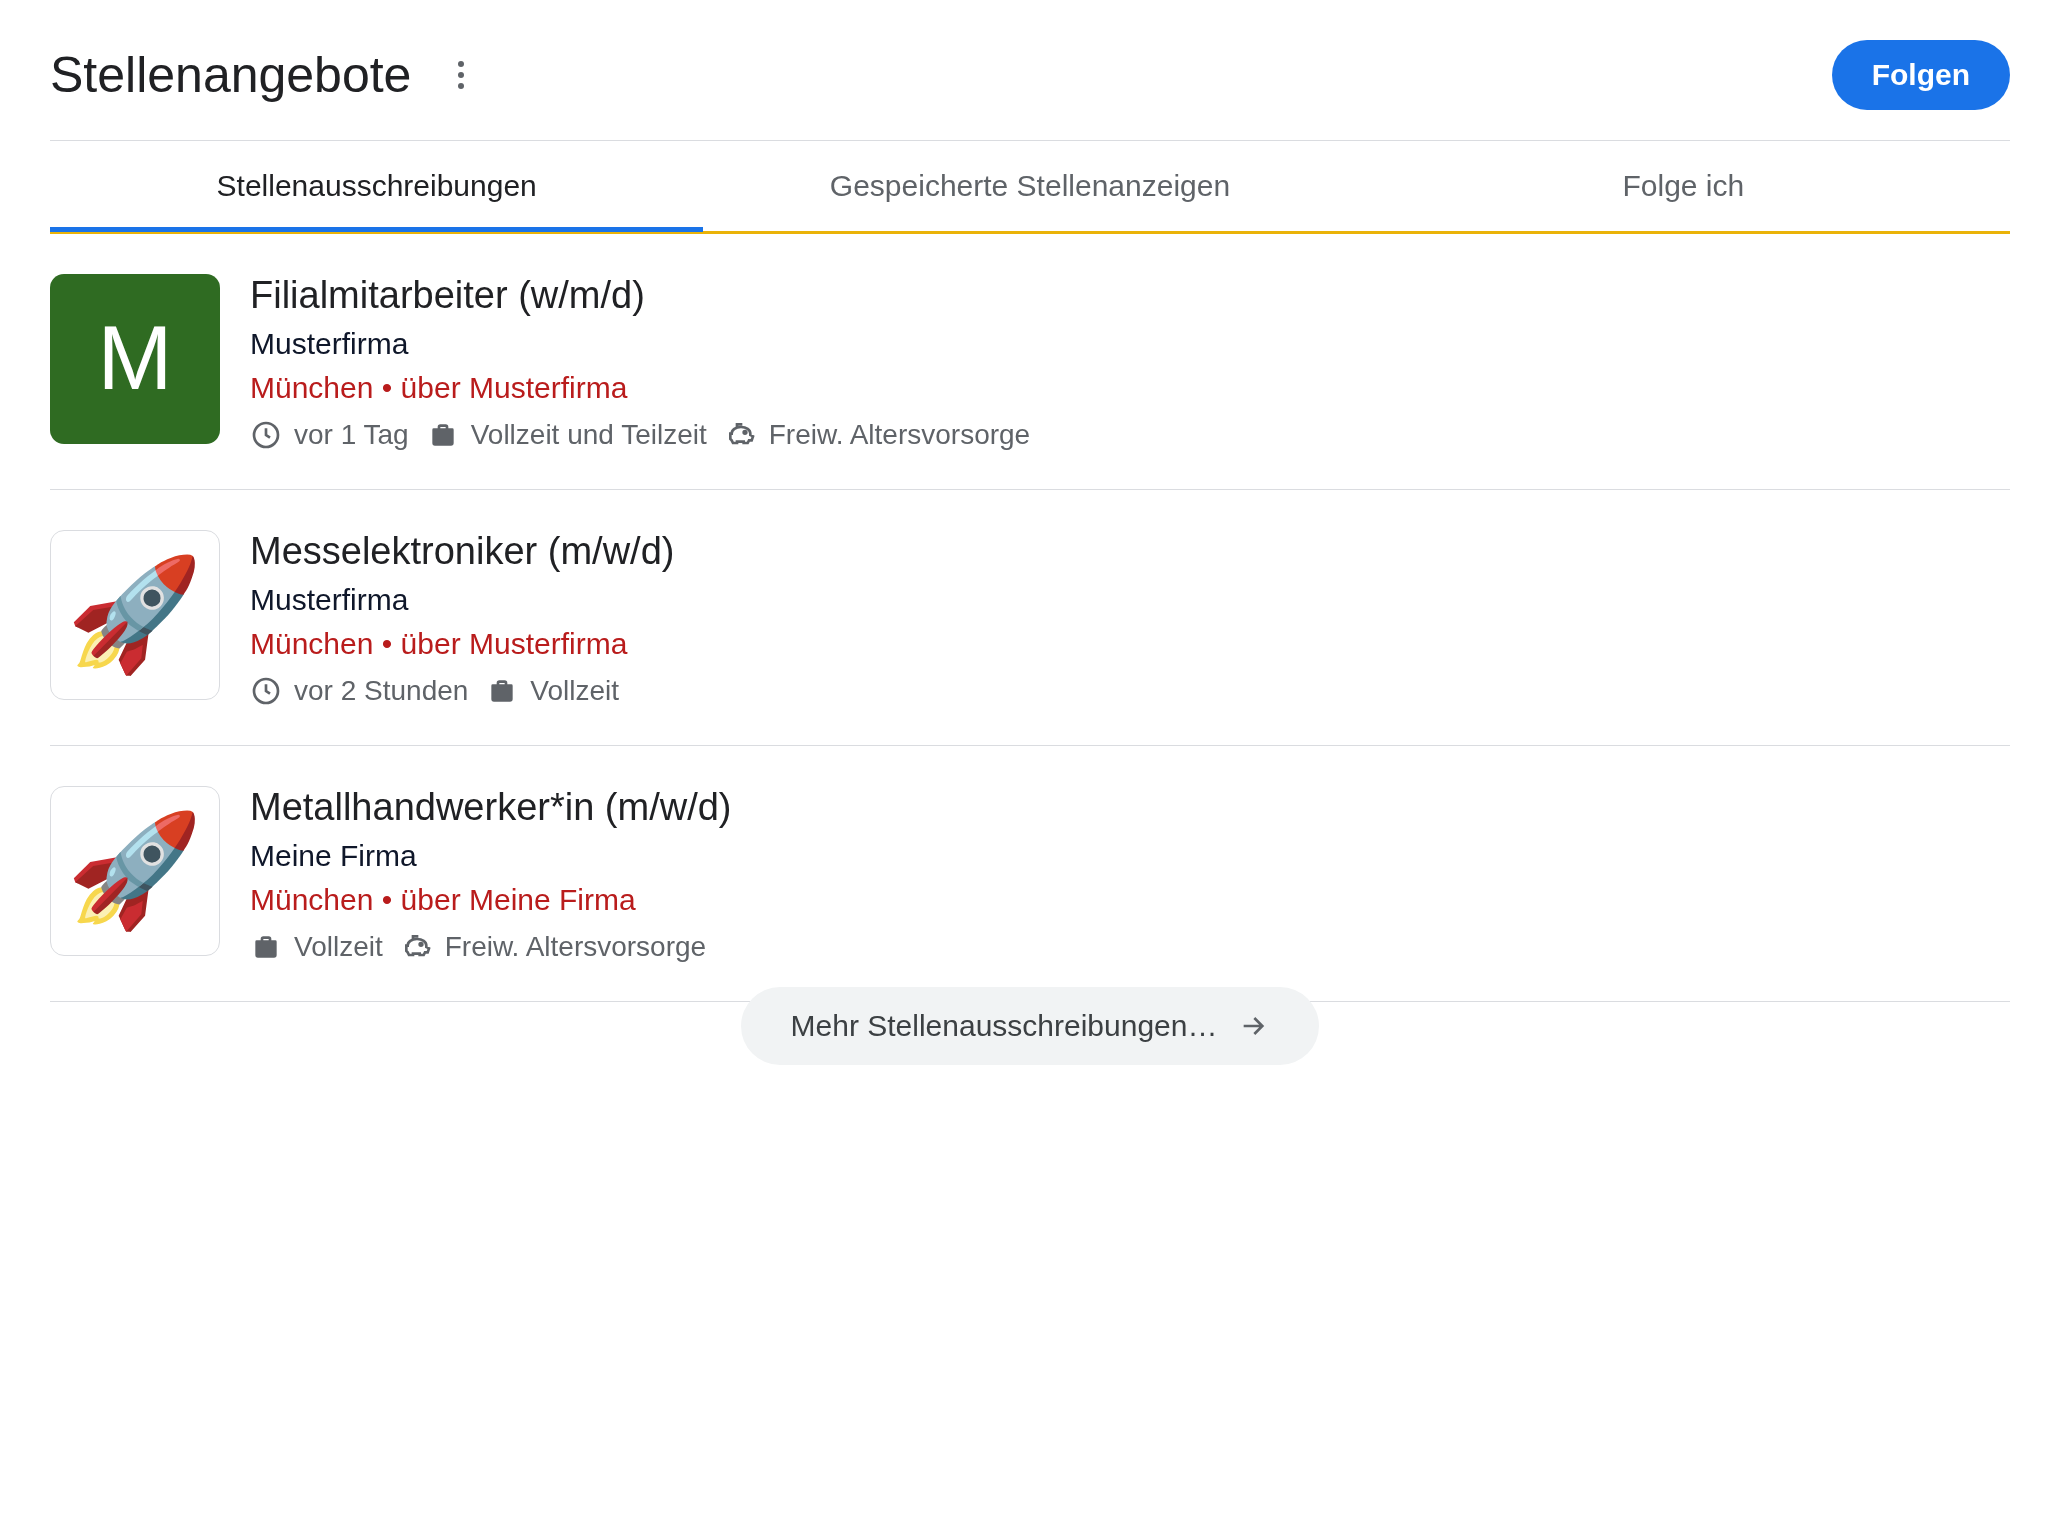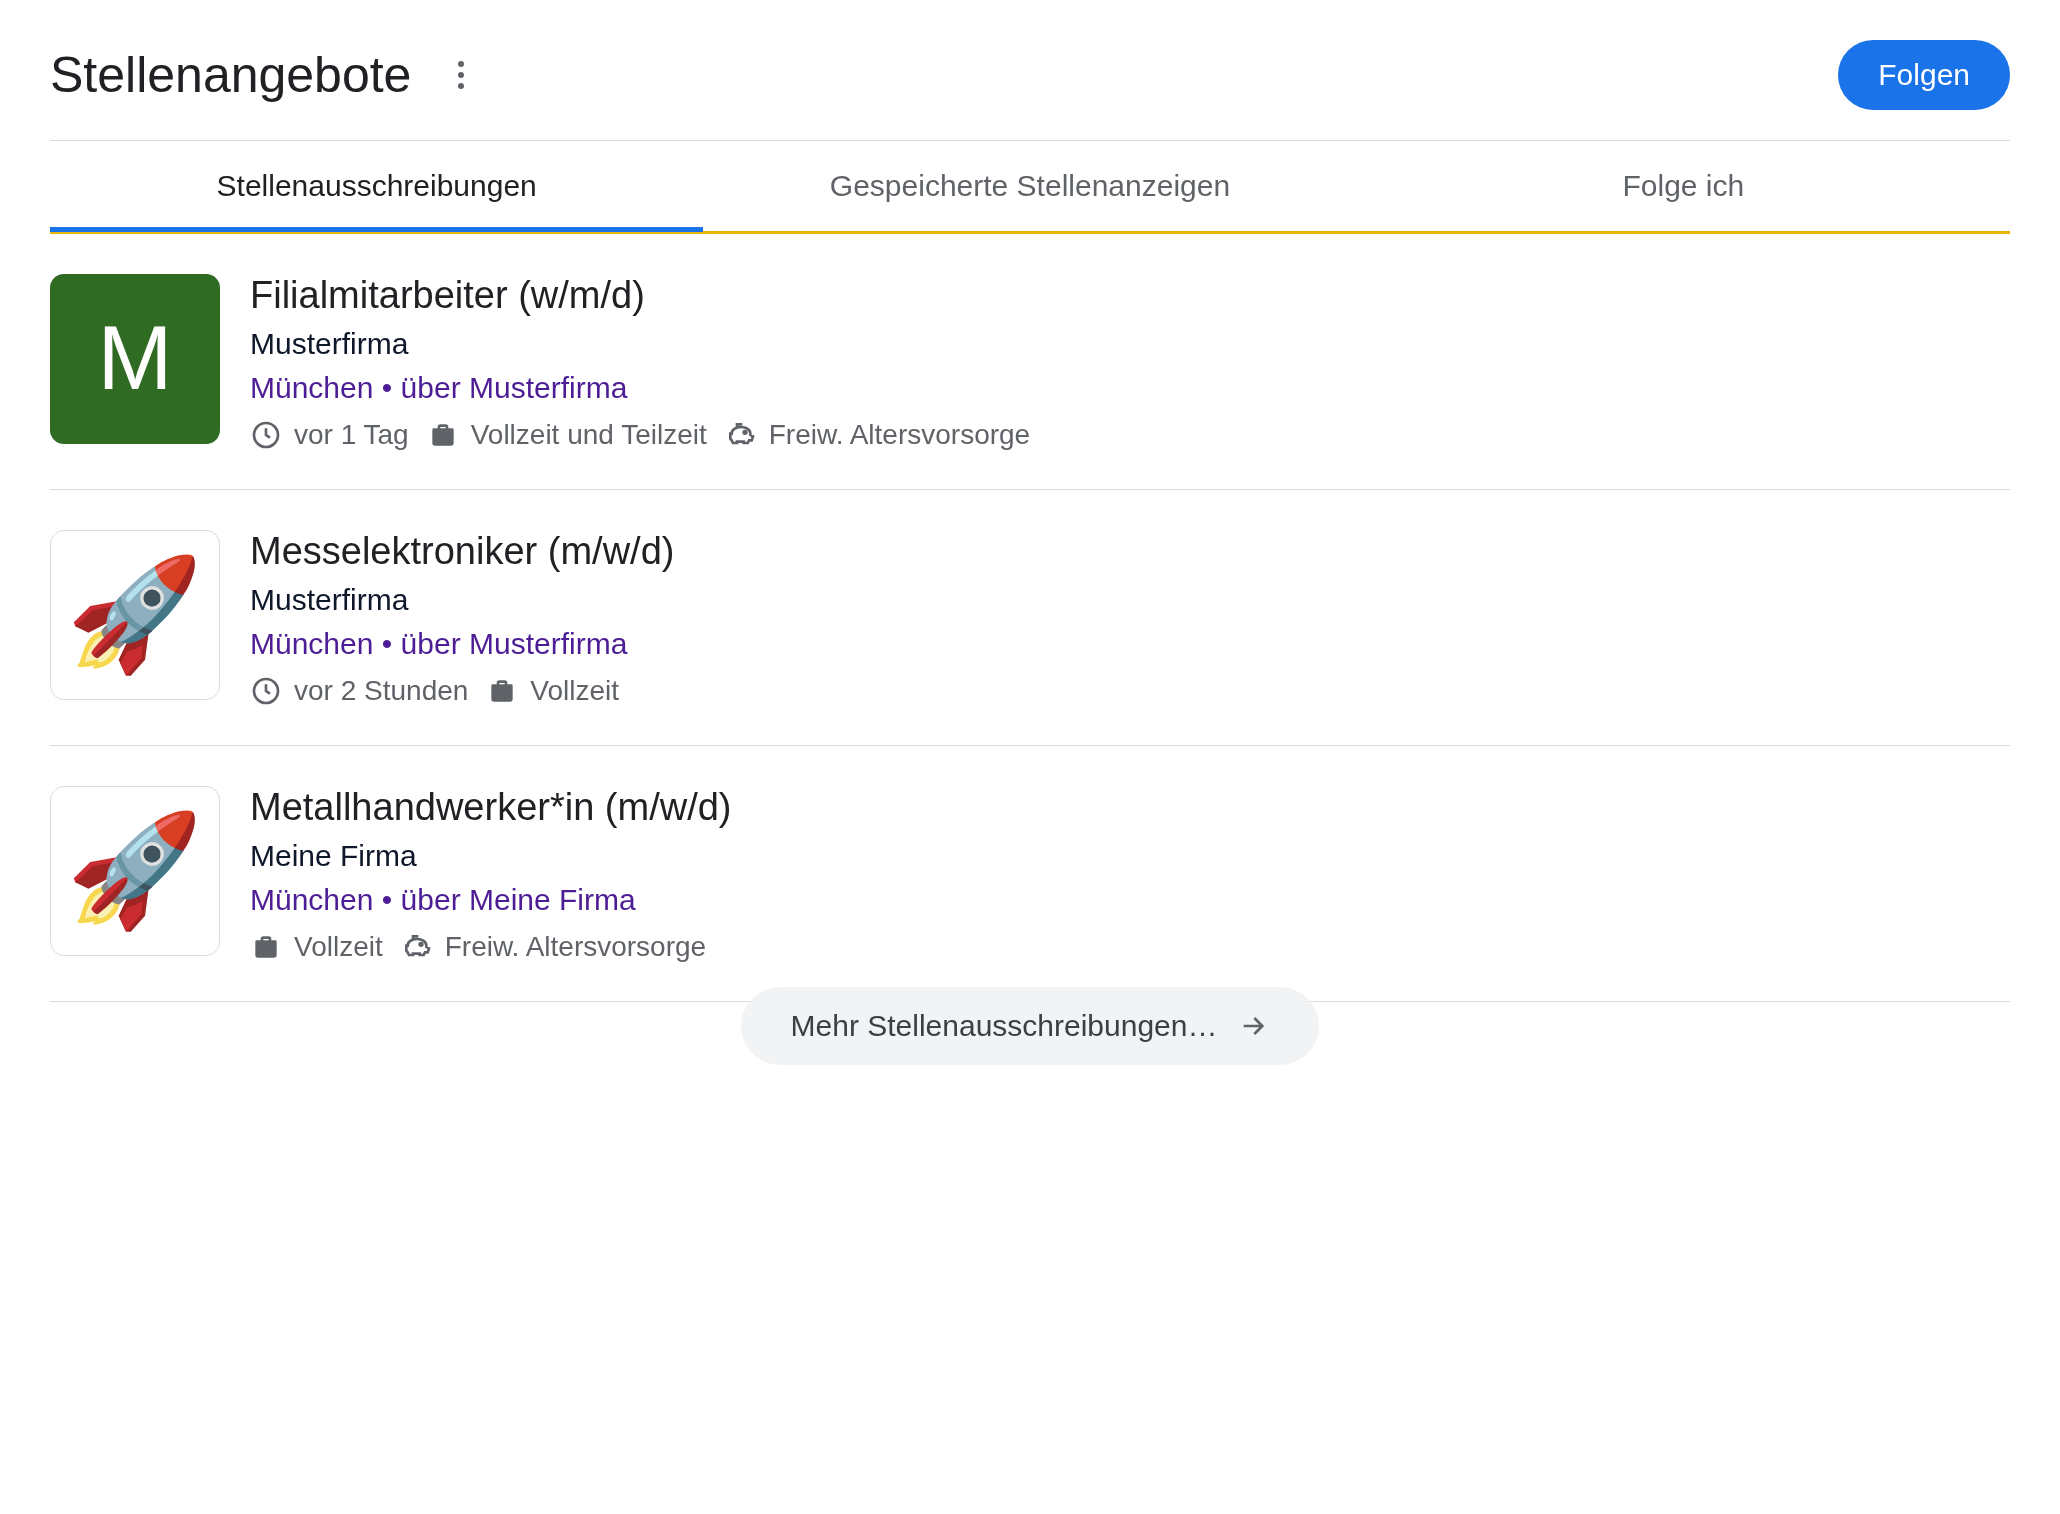--- a/index.html
+++ b/index.html
@@ -45,20 +45,21 @@
     background: #5f6368;
   }
   .follow-button {
     background: #1a73e8;
     color: #fff;
     font-size: 30px;
     padding: 18px 40px;
     border: none;
     border-radius: 40px;
     cursor: pointer;
+    font-weight: bold;
   }
   .tabs {
     display: flex;
     border-bottom: 3px solid #eab308;
   }
   .tab {
     flex: 1;
     text-align: center;
     padding: 26px 10px;
     font-size: 30px;
@@ -112,21 +113,21 @@
     color: #202124;
     margin-bottom: 10px;
   }
   .company {
     font-size: 30px;
     color: #0f172a;
     margin-bottom: 10px;
   }
   .location {
     font-size: 30px;
-    color: #4c1d95;
+    color: #b91c1c;
     margin-bottom: 14px;
   }
   .meta-row {
     display: flex;
     flex-wrap: wrap;
     align-items: center;
     gap: 18px;
     font-size: 28px;
     color: #5f6368;
   }

